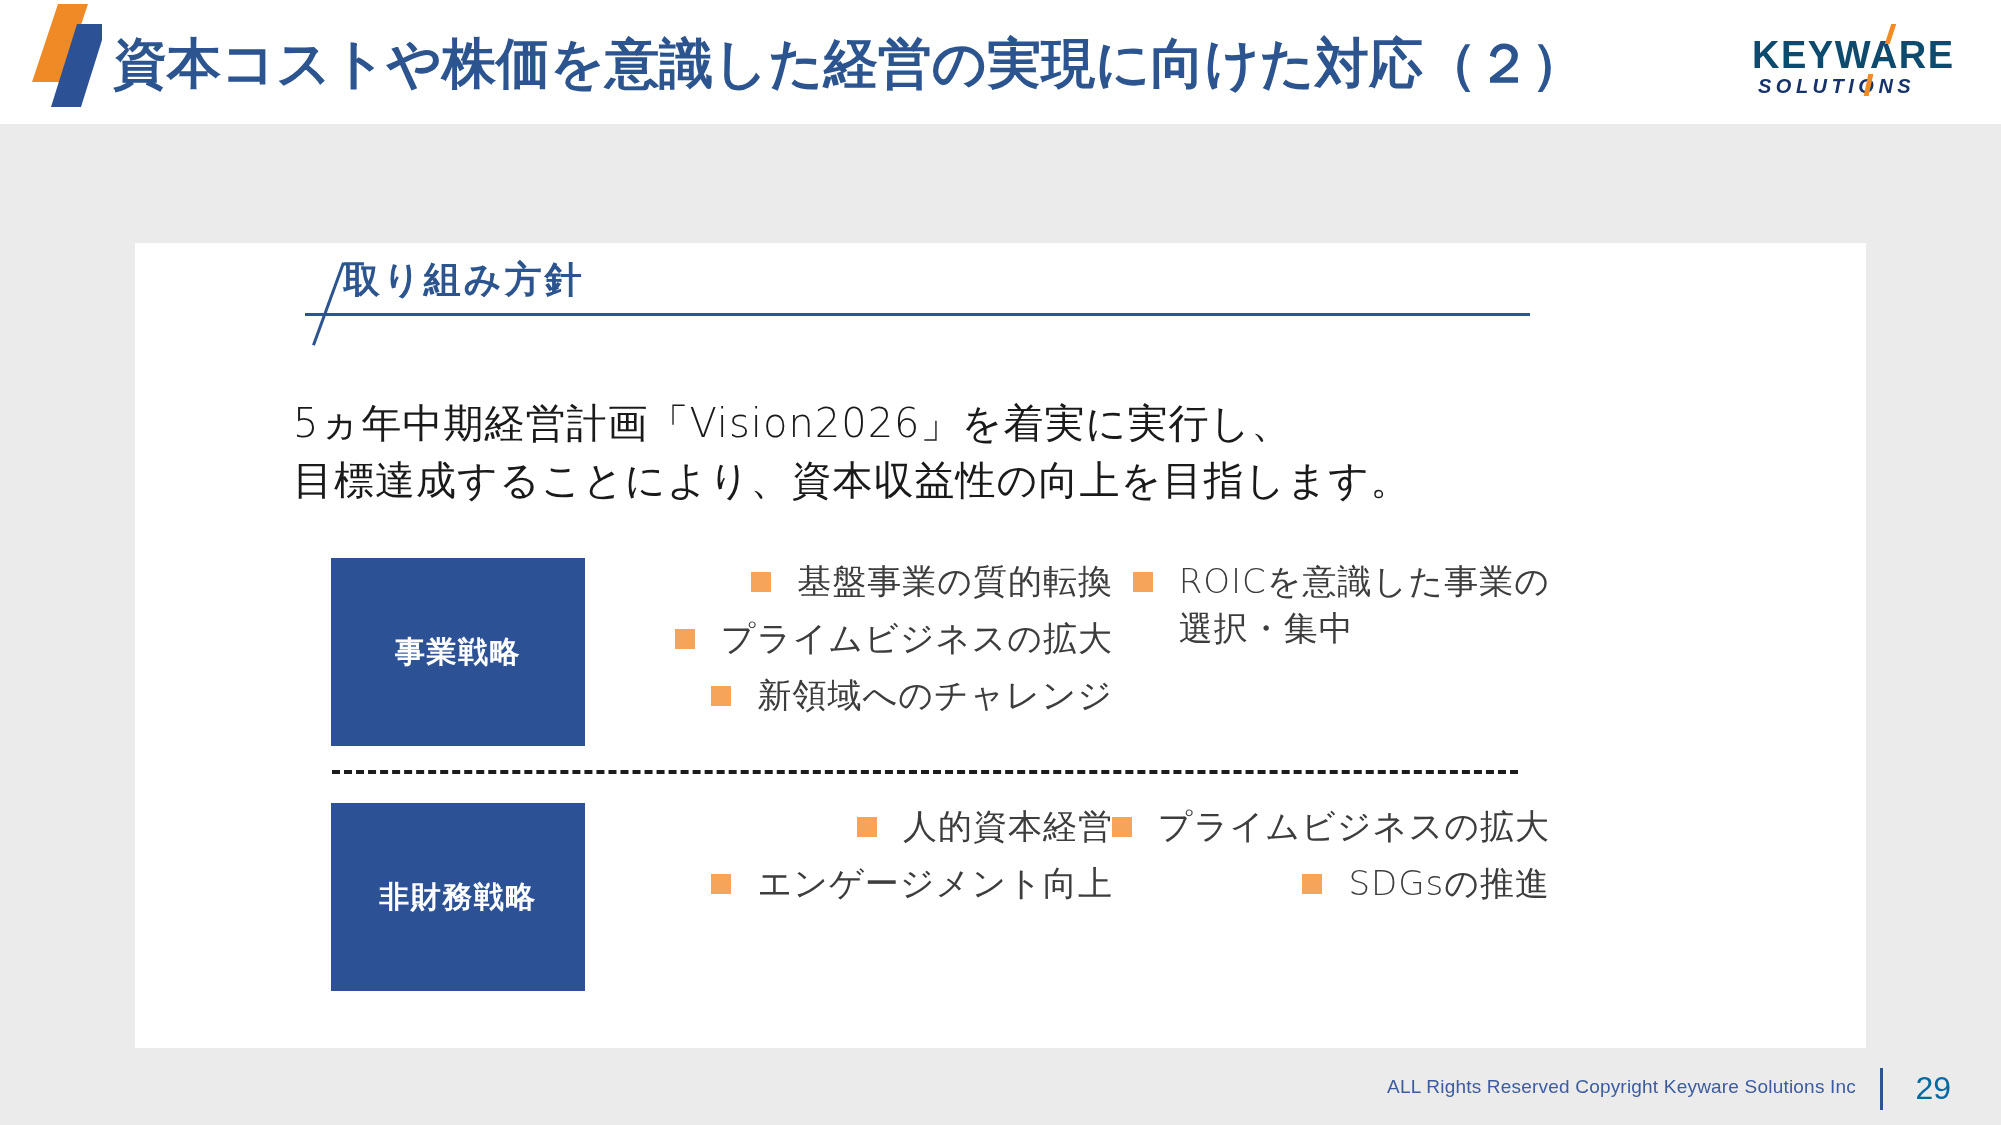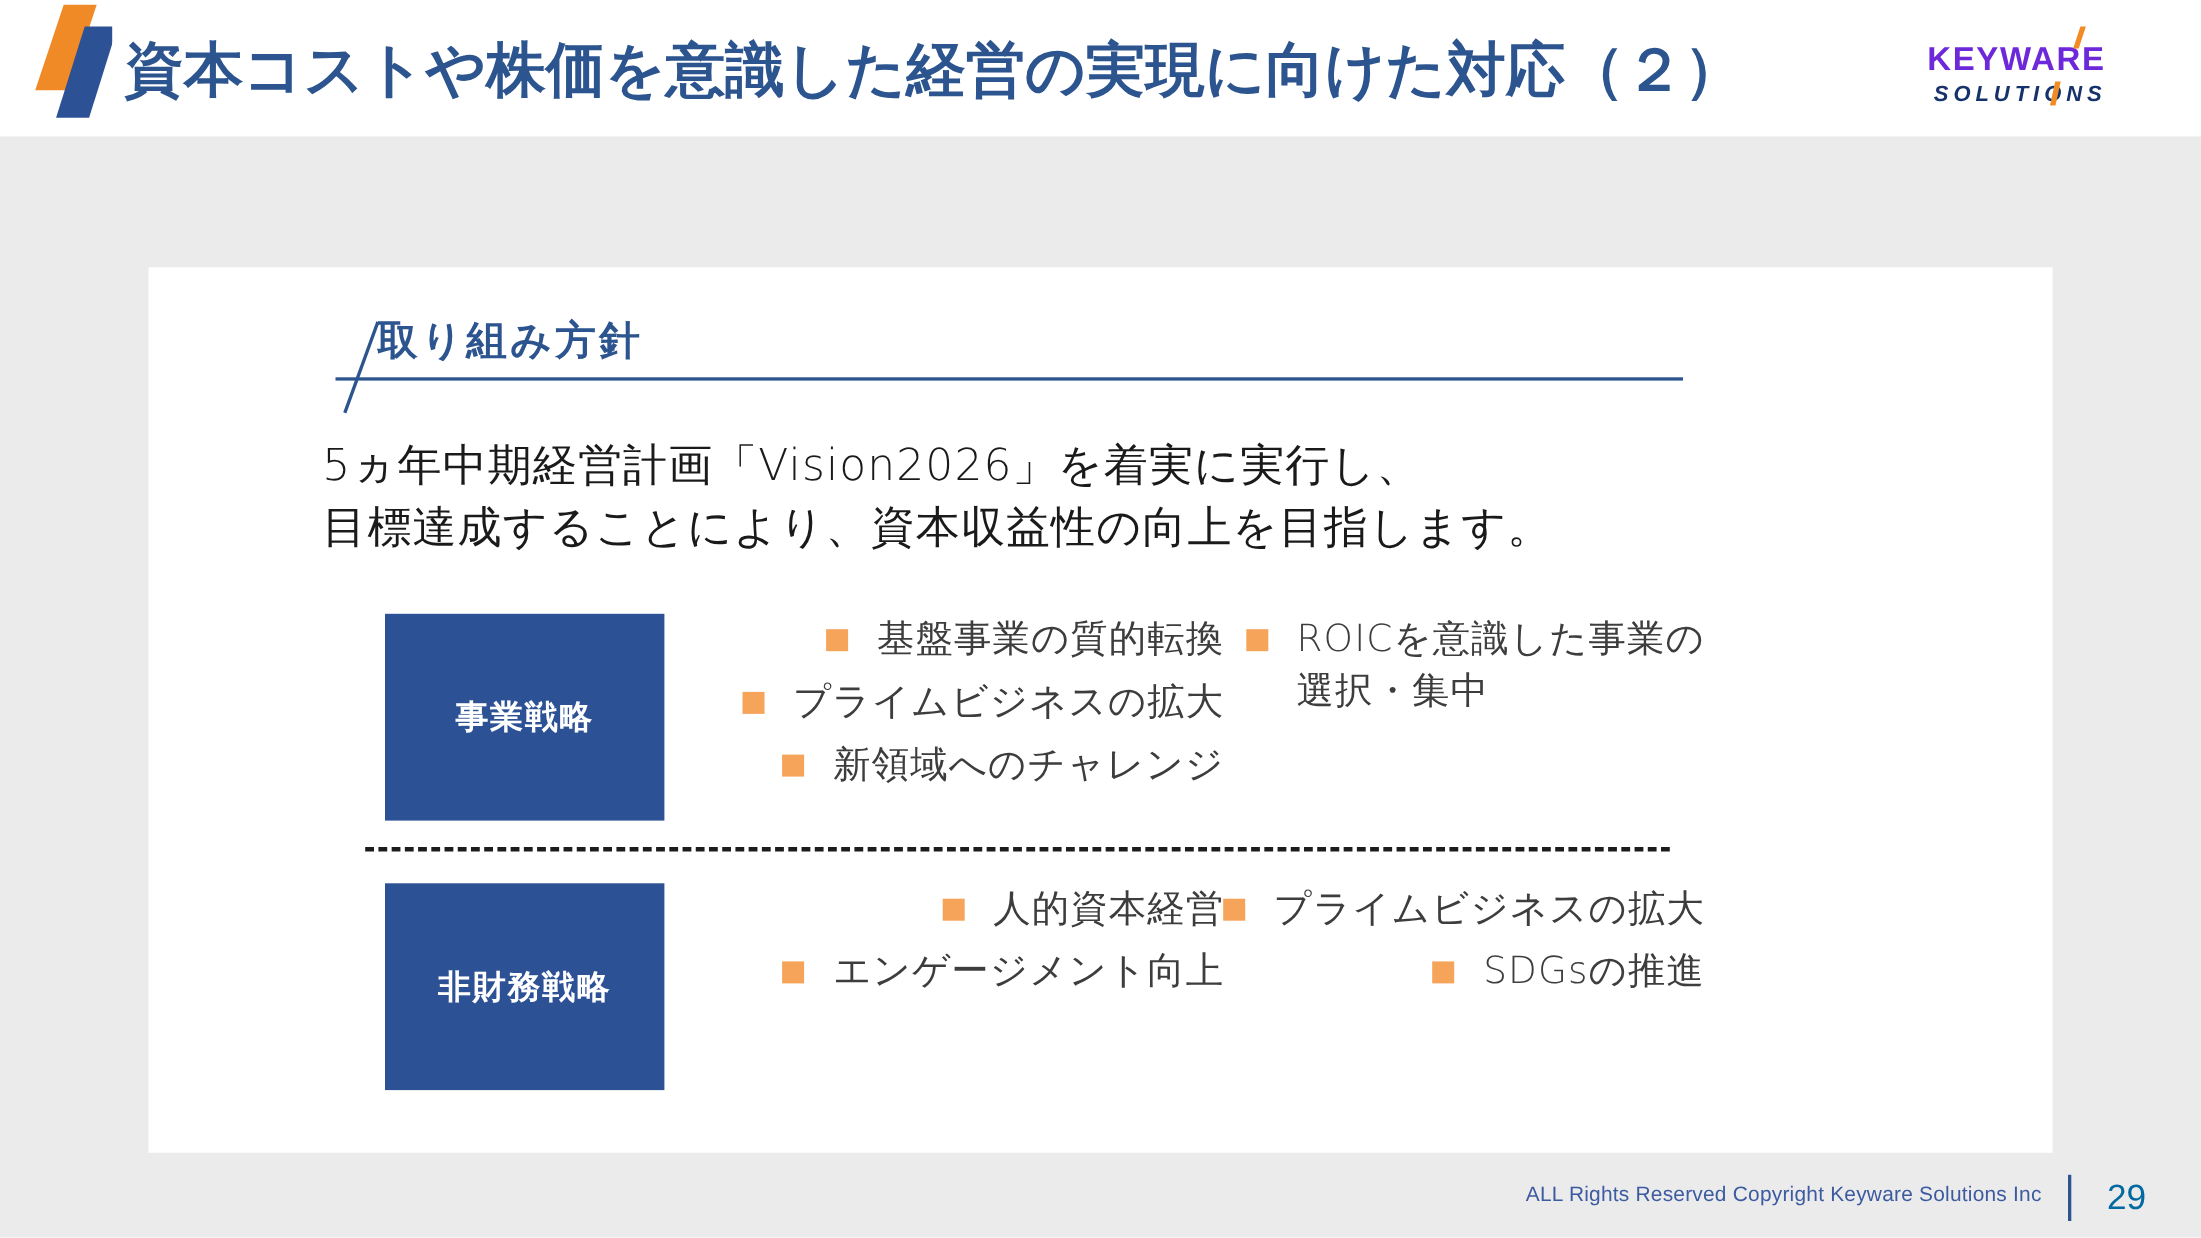--- a/index.html
+++ b/index.html
@@ -44,24 +44,24 @@
   .brand-logo {
     position: absolute;
     right: 27px;
     top: 22px;
     width: 222px;
     height: 78px;
   }
   .brand-keyware {
     position: absolute;
     left: 0; top: 14px;
-    font-size: 30px;
+    font-size: 38px;
     font-weight: bold;
     letter-spacing: 1.5px;
-    color: #6d28d9;
+    color: #0c4a6e;
     font-family: "Liberation Sans", sans-serif;
     line-height: 38px;
   }
   .brand-accent {
     position: absolute;
     left: 136px;
     top: 2px;
     width: 5px;
     height: 20px;
     background: #f18b24;
@@ -96,21 +96,21 @@
     top: 243px;
     width: 1731px;
     height: 805px;
     background: #ffffff;
   }
 
   
   .section-head {
     position: absolute;
     left: 170px;
-    top: 42px;
+    top: 12px;
     width: 1240px;
     height: 100px;
   }
   .section-head-label {
     position: absolute;
     left: 38px;
     top: 0px;
     font-size: 37px;
     font-weight: bold;
     color: #2c548f;
@@ -163,21 +163,20 @@
   .badge {
     position: absolute;
     left: 196px;
     top: 0px;
     width: 254px;
     height: 188px;
     background: #2d5195;
     display: flex;
     align-items: center;
     justify-content: center;
-    margin-left: 19px;
   }
   .badge-label {
     color: #ffffff;
     font-size: 30px;
     font-weight: bold;
     letter-spacing: 1.5px;
     font-family: "DejaVu Sans", "Liberation Sans", sans-serif;
   }
 
   .bullet-col {

